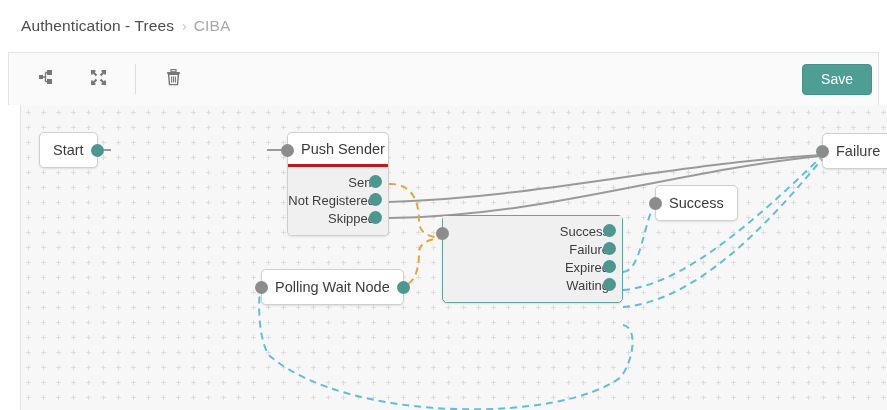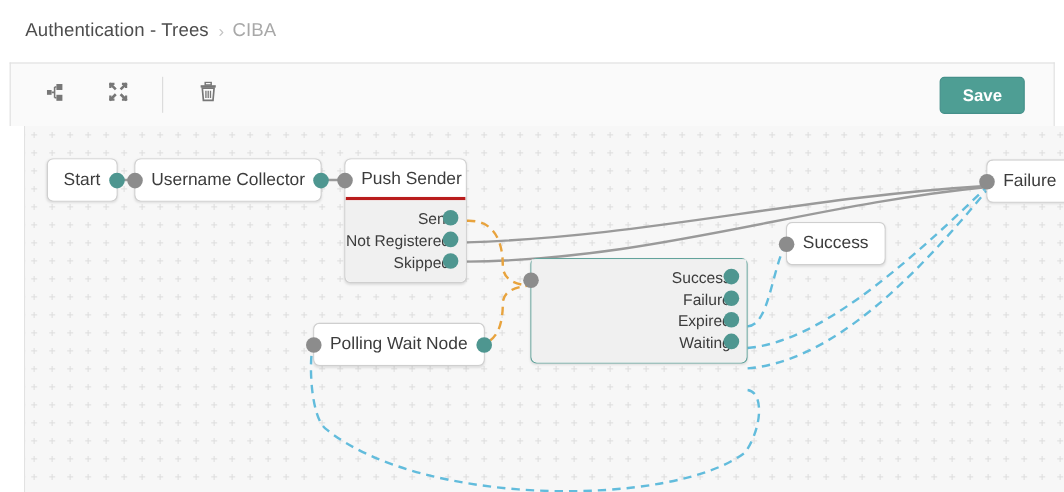--- a/index.html
+++ b/index.html
@@ -47,31 +47,30 @@
     cursor: pointer;
   }
   .tb-btn:nth-child(1) { margin-left: 18px; }
   .tb-btn:nth-child(2) { margin-left: 8px; }
   .tb-divider {
     width: 1px; height: 30px; background: #dcdcdc;
     margin: 0 16px 0 16px;
   }
   .tb-icon { display:block; }
   .btn-save {
-    position: absolute; right: 24px; top: 11px;
+    position: absolute; right: 6px; top: 11px;
     background: #4e9e94;
     color: #ffffff;
     border: 1px solid #45908a;
     border-radius: 4px;
     font-size: 14px;
     padding: 7px 18px 8px 18px;
     cursor: pointer;
     line-height: 1;
     font-family: "Liberation Sans", sans-serif;
-    font-weight: bold;
   }
 
   
   .canvas {
     position: absolute; left: 8px; top: 105px;
     width: 871px; height: 305px;
     overflow: hidden;
     background-color: #f7f7f7;
     border-left: 1px solid #e2e2e2;
     border-right: 1px solid #e2e2e2;
@@ -231,25 +230,20 @@
         <path d="M602 202 C 672 196, 740 128, 801 54" stroke="#62bcdc" stroke-width="2" fill="none" stroke-dasharray="7 5"></path>
 
         <path d="M602 220 C 616 222, 614 252, 600 272 C 540 318, 330 318, 250 252 C 238 242, 236 196, 240 182" stroke="#62bcdc" stroke-width="2" fill="none" stroke-dasharray="7 5"></path>
       </svg>
 
       <div class="node" style="left:18px; top:27px;">
         <div class="node-title">Start</div>
         <span class="dot dot-out" style="top:11px;"></span>
       </div>
 
-      <div class="node" style="left:91px; top:27px;">
-        <div class="node-title">Username Collector</div>
-        <span class="dot dot-in" style="top:11px;"></span>
-        <span class="dot dot-out" style="top:11px;"></span>
-      </div>
 
       <div class="node has-body" style="left:266px; top:27px; width:102px;">
         <div class="node-title">Push Sender</div>
         <div class="node-body">
           <div class="outcome" style="position:relative;">
             <span>Sent</span>
             <span class="dot dot-out" style="top:2px;"></span>
           </div>
           <div class="outcome" style="position:relative;">
             <span>Not Registered</span>

